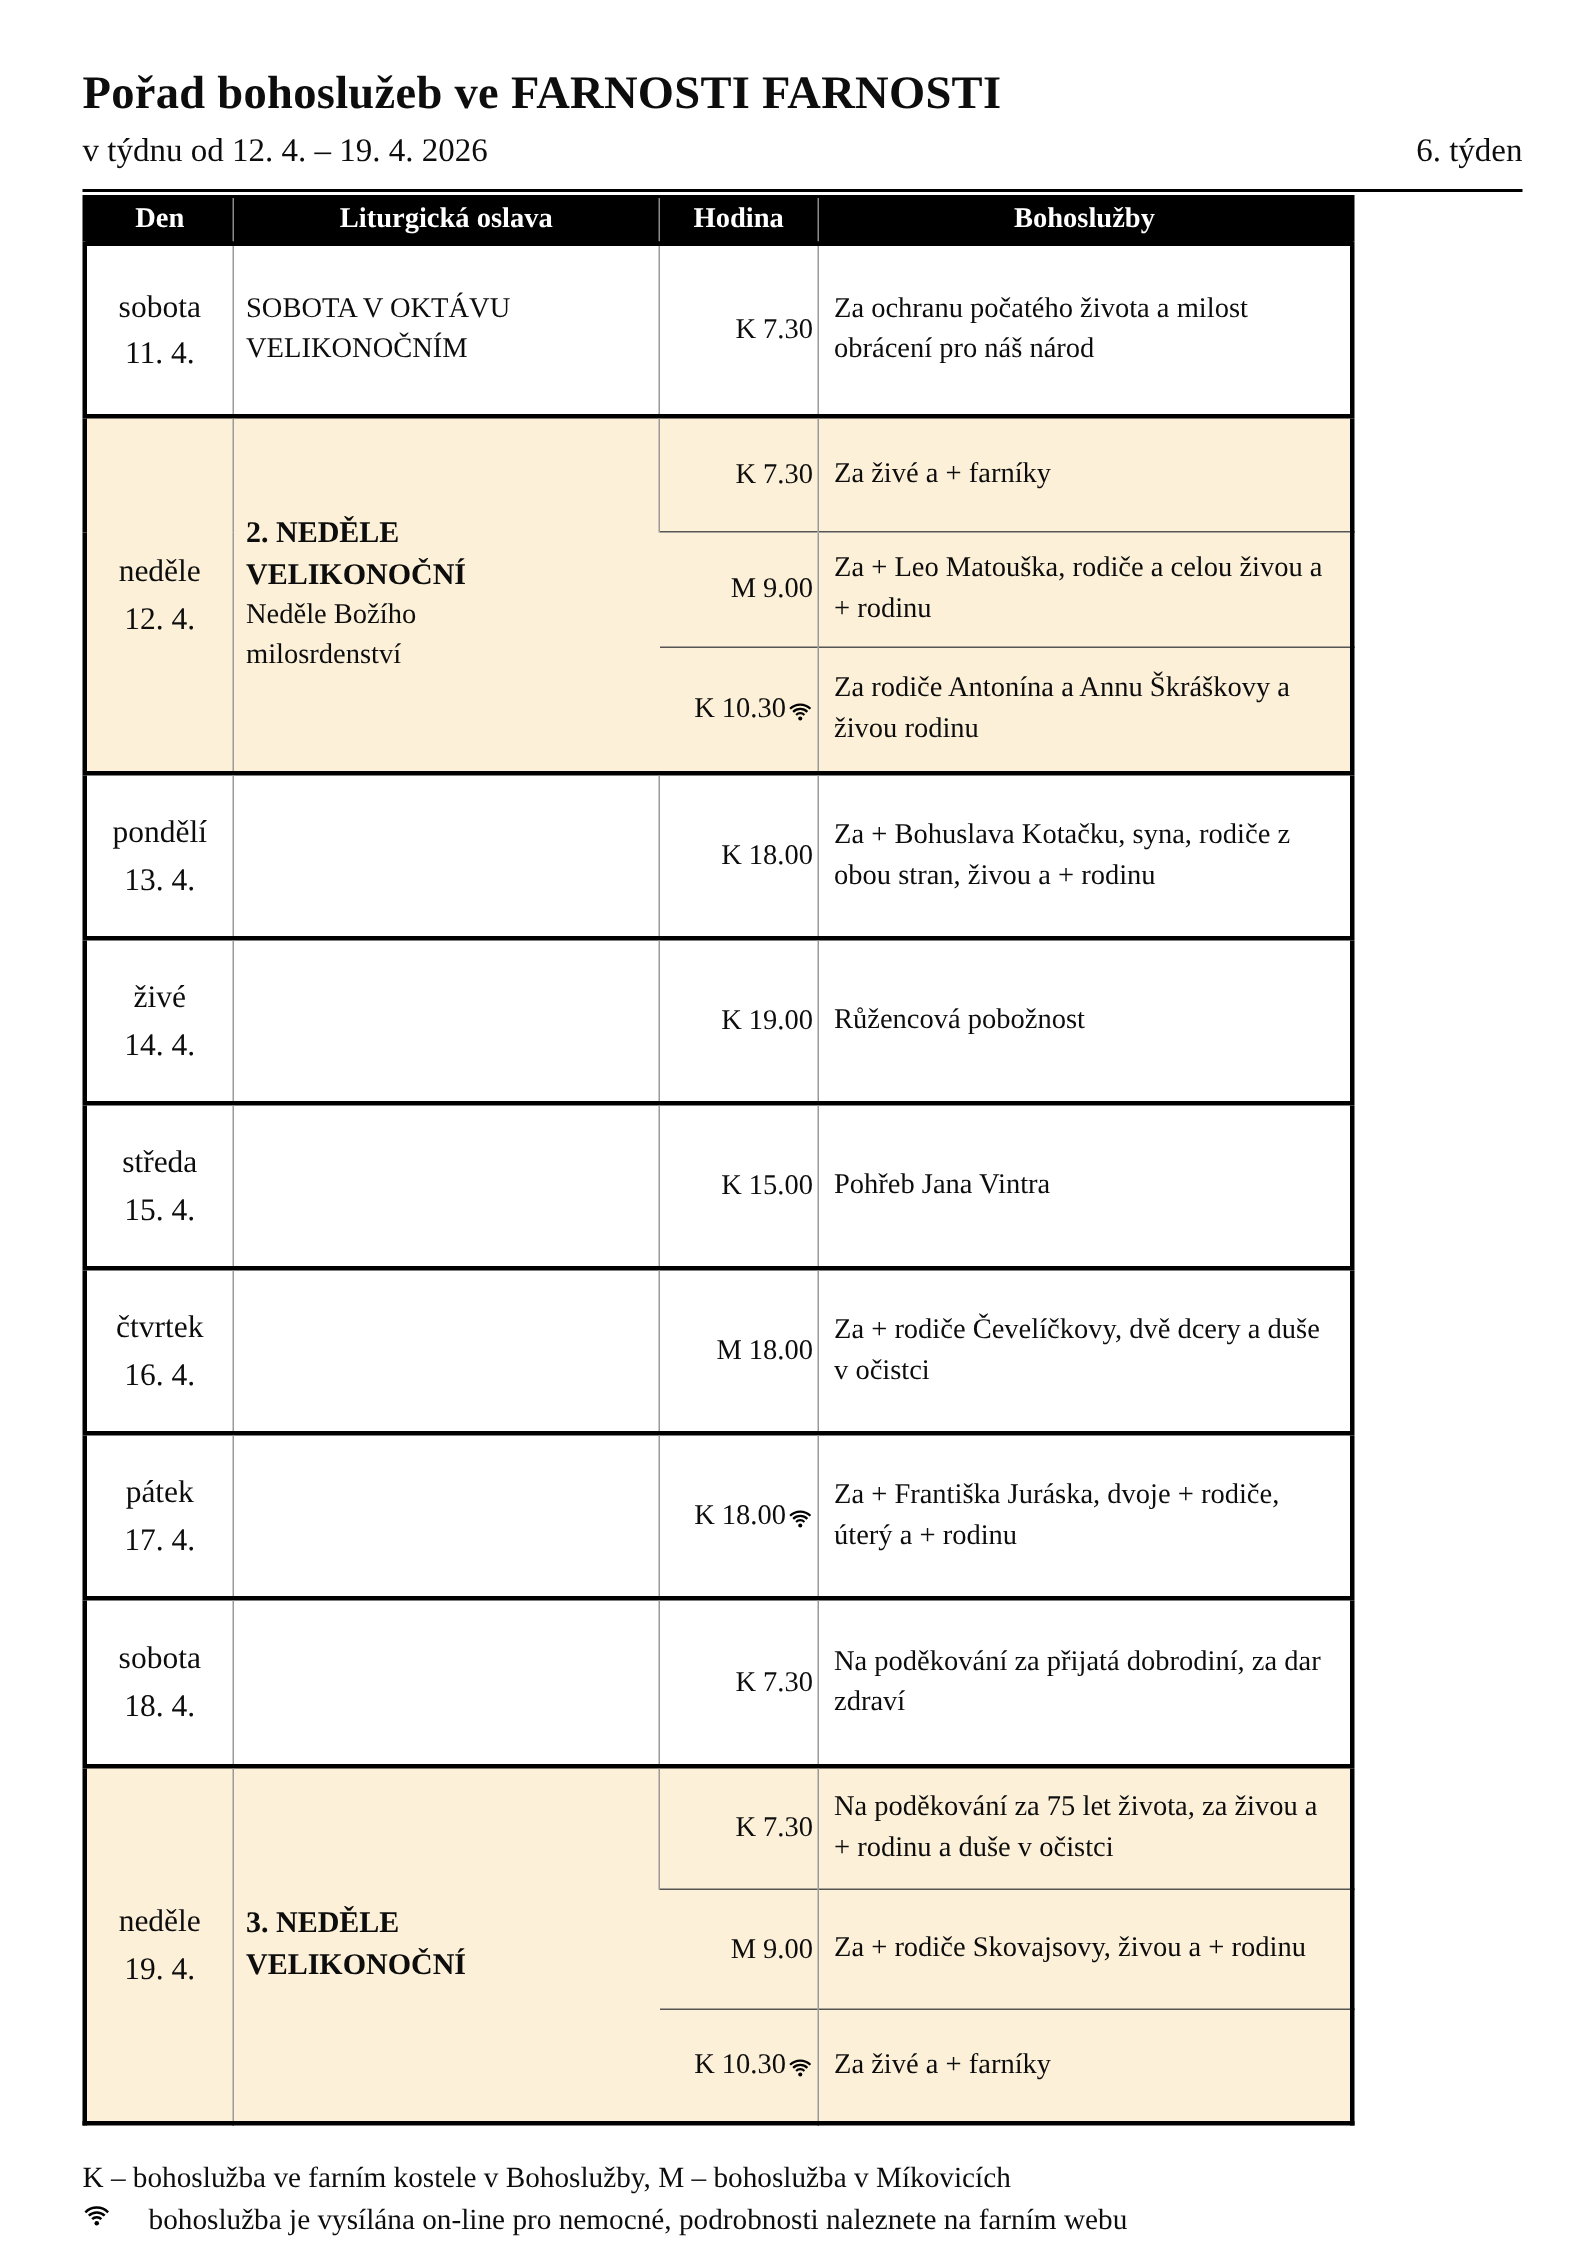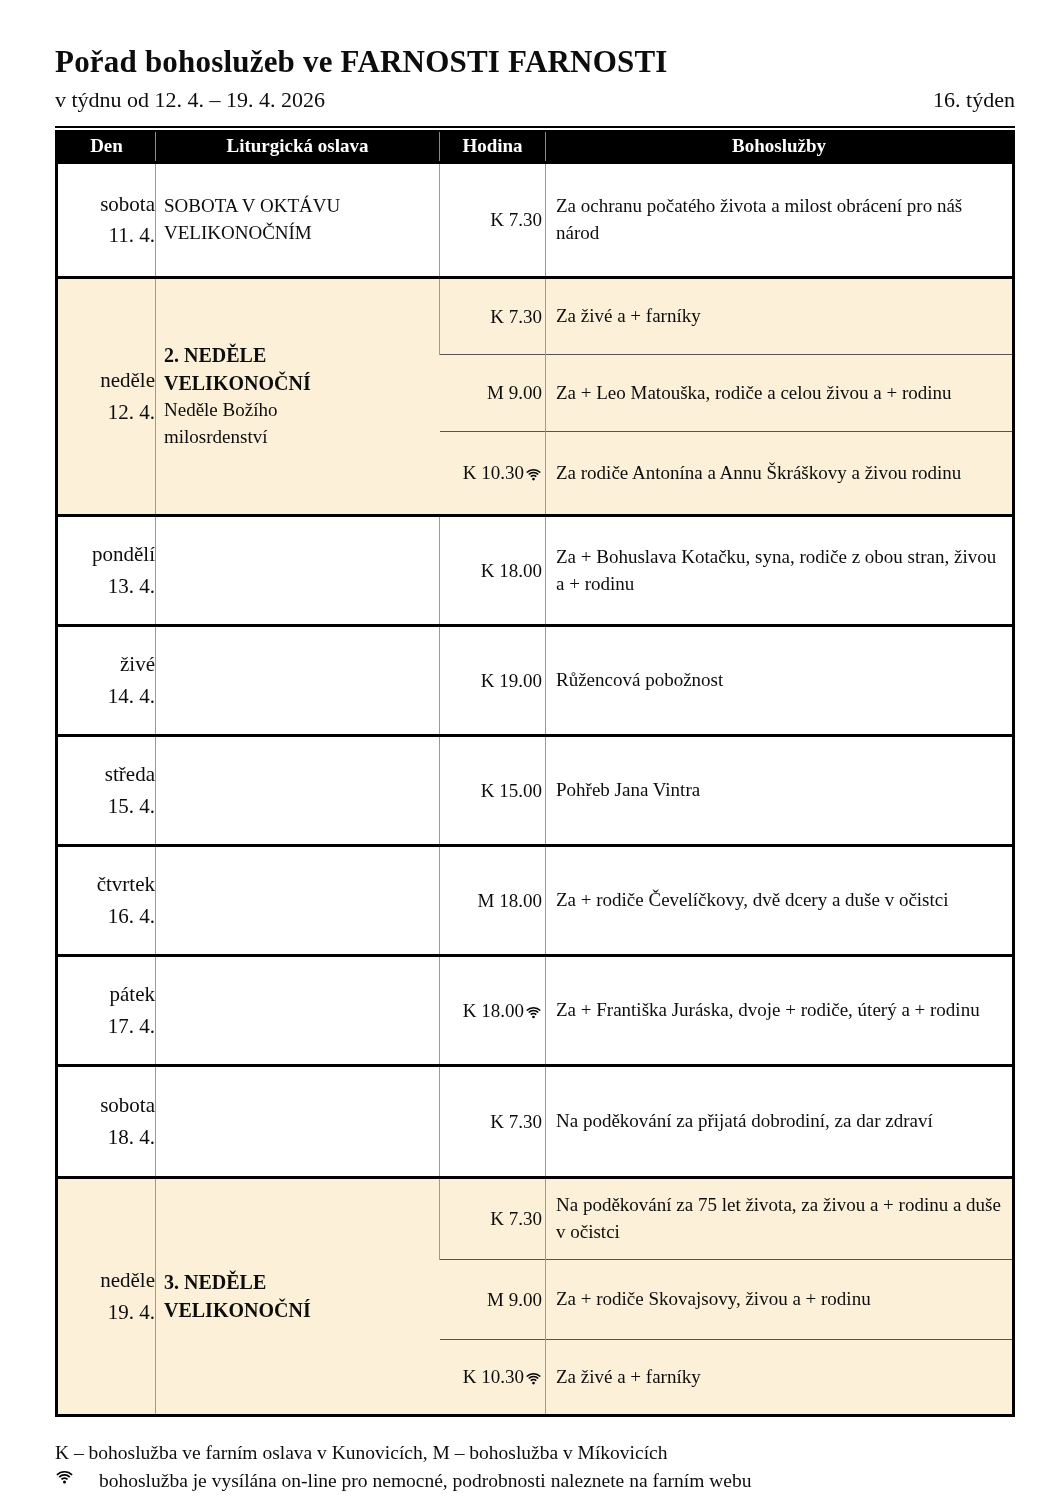--- a/index.html
+++ b/index.html
@@ -13,42 +13,42 @@
   .page{padding:44px 46px 0 55px;}
   .doc-title{
     font-size:31px;font-weight:bold;margin:0 0 7px 0;letter-spacing:.2px;
   }
   .subtitle-row{
     display:flex;justify-content:space-between;align-items:flex-start;
     font-size:22px;margin-bottom:13px;
   }
   .table-top-line{height:2px;background:#000;margin-bottom:2px;width:960px;}
   table.schedule{
-    border-collapse:collapse;table-layout:fixed;width:960px;
+    border-collapse:collapse;table-layout:fixed;width:848px;
     border:3px solid #000;border-top:2px solid #000;
   }
   col.c-day{width:99px;}
   col.c-lit{width:284px;}
   col.c-time{width:106px;}
   thead th{
     background:#000;color:#fff;font-size:19px;font-weight:bold;
     height:26px;padding:1px 0 2px 0;text-align:center;
   }
   thead th + th{border-left:1px solid #8a8a8a;}
   tbody td{vertical-align:middle;background:#fff;padding:0;}
   tbody td + td{border-left:1px solid #9a9a9a;}
   tr.group-start > td{border-top:3px solid #000;}
   tr.sub-row > td{border-top:1px solid #555;}
   tr.hl > td{background:#FCF0D8;}
   
   tr.h100>td{height:100px}  tr.h95>td{height:95px}  tr.h97>td{height:97px}
   tr.h65>td{height:65px}    tr.h66>td{height:66px}  tr.h72>td{height:72px}
   tr.h70>td{height:70px}    tr.h69>td{height:69px}  tr.h64>td{height:64px}
 
-  td.day{text-align:right;font-size:21px;line-height:1.5;}
+  td.day{text-align:center;font-size:21px;line-height:1.5;}
   td.liturgy{padding:6px 6px 6px 8px;font-size:19px;line-height:1.42;}
   .lit-caps{max-width:235px;}
   .lit-bold{font-weight:bold;font-size:20px;max-width:180px;line-height:1.38;}
   .lit-normal{max-width:168px;}
   td.time{font-size:19px;padding:0 3px 0 2px;}
   .time-inner{display:flex;justify-content:flex-end;align-items:center;gap:1px;}
   td.intention{padding:5px 8px 5px 10px;font-size:19px;line-height:1.42;}
   .italic{}
   svg.wifi{flex:0 0 auto;margin-top:2px;}
 
@@ -58,21 +58,21 @@
 </style>
 </head>
 <body>
 
 <div class="page">
 
   <h1 class="doc-title">Pořad bohoslužeb ve FARNOSTI FARNOSTI</h1>
 
   <div class="subtitle-row">
     <span>v týdnu od 12. 4. – 19. 4. 2026</span>
-    <span>16. týden</span>
+    <span>6. týden</span>
   </div>
 
   <div class="table-top-line"></div>
 
   <table class="schedule">
     <colgroup>
         <col class="c-day">
         <col class="c-lit">
         <col class="c-time">
         <col class="c-serv">
@@ -267,21 +267,21 @@
             </svg>
           </div>
         </td>
         <td class="intention">Za živé a + farníky</td>
       </tr>
 
     </tbody>
   </table>
 
   <div class="notes">
-    <p class="italic">K – bohoslužba ve farním oslava v Kunovicích, M – bohoslužba v Míkovicích</p>
+    <p class="italic">K – bohoslužba ve farním kostele v Bohoslužby, M – bohoslužba v Míkovicích</p>
     <p class="note-online">
       <svg class="wifi" viewBox="0 0 24 19" width="19" height="15">
         <path d="M2.4 7.4 A13.6 13.6 0 0 1 21.6 7.4" fill="none" stroke="#000" stroke-width="2.1"></path>
         <path d="M5.3 10.3 A9.5 9.5 0 0 1 18.7 10.3" fill="none" stroke="#000" stroke-width="2.1"></path>
         <path d="M8.1 13.2 A5.5 5.5 0 0 1 15.9 13.2" fill="none" stroke="#000" stroke-width="2.1"></path>
         <circle cx="12" cy="16.6" r="1.9" fill="#000"></circle>
       </svg>
       <span>bohoslužba je vysílána on-line pro nemocné, podrobnosti naleznete na farním webu</span>
     </p>
     <p>V úterý – čtvrtek platí, že v případě pohřbu v témže kostele již další bohoslužba toho dne není.</p>

